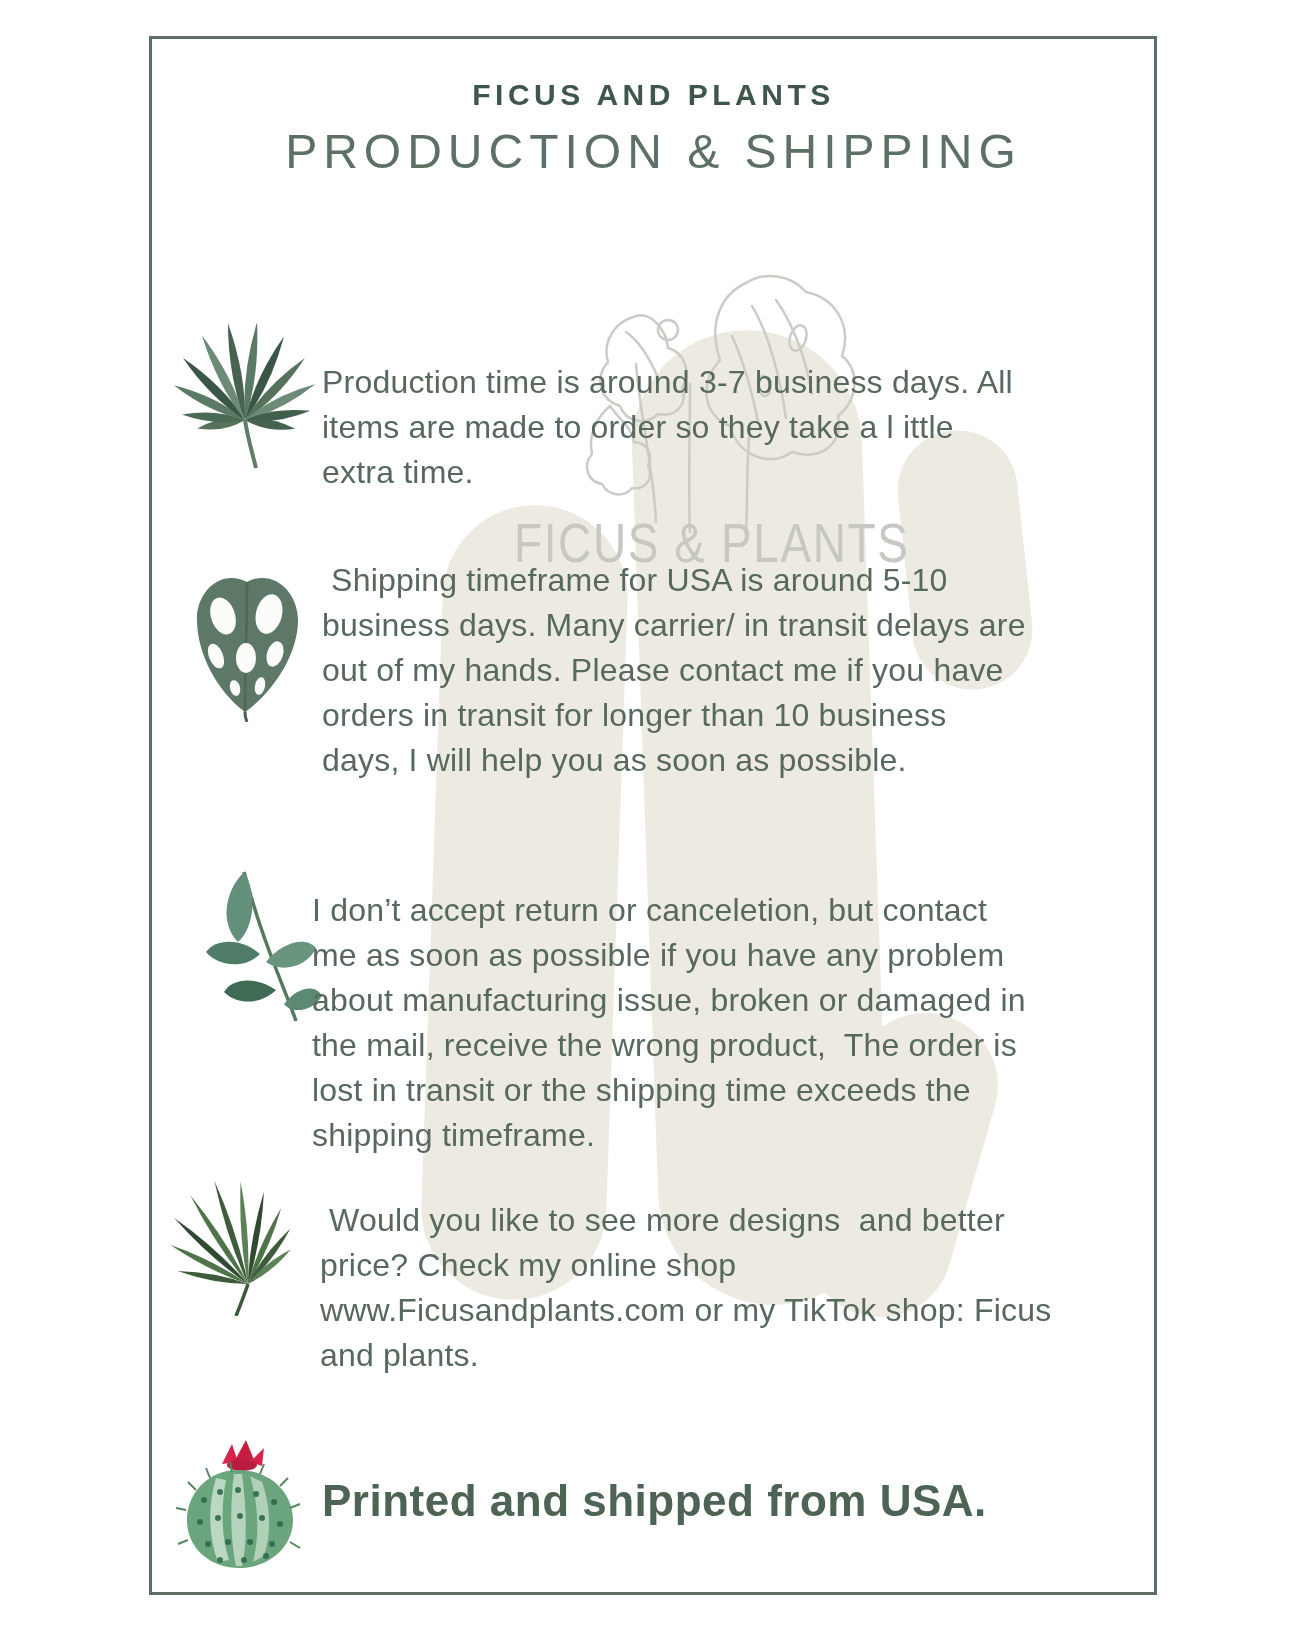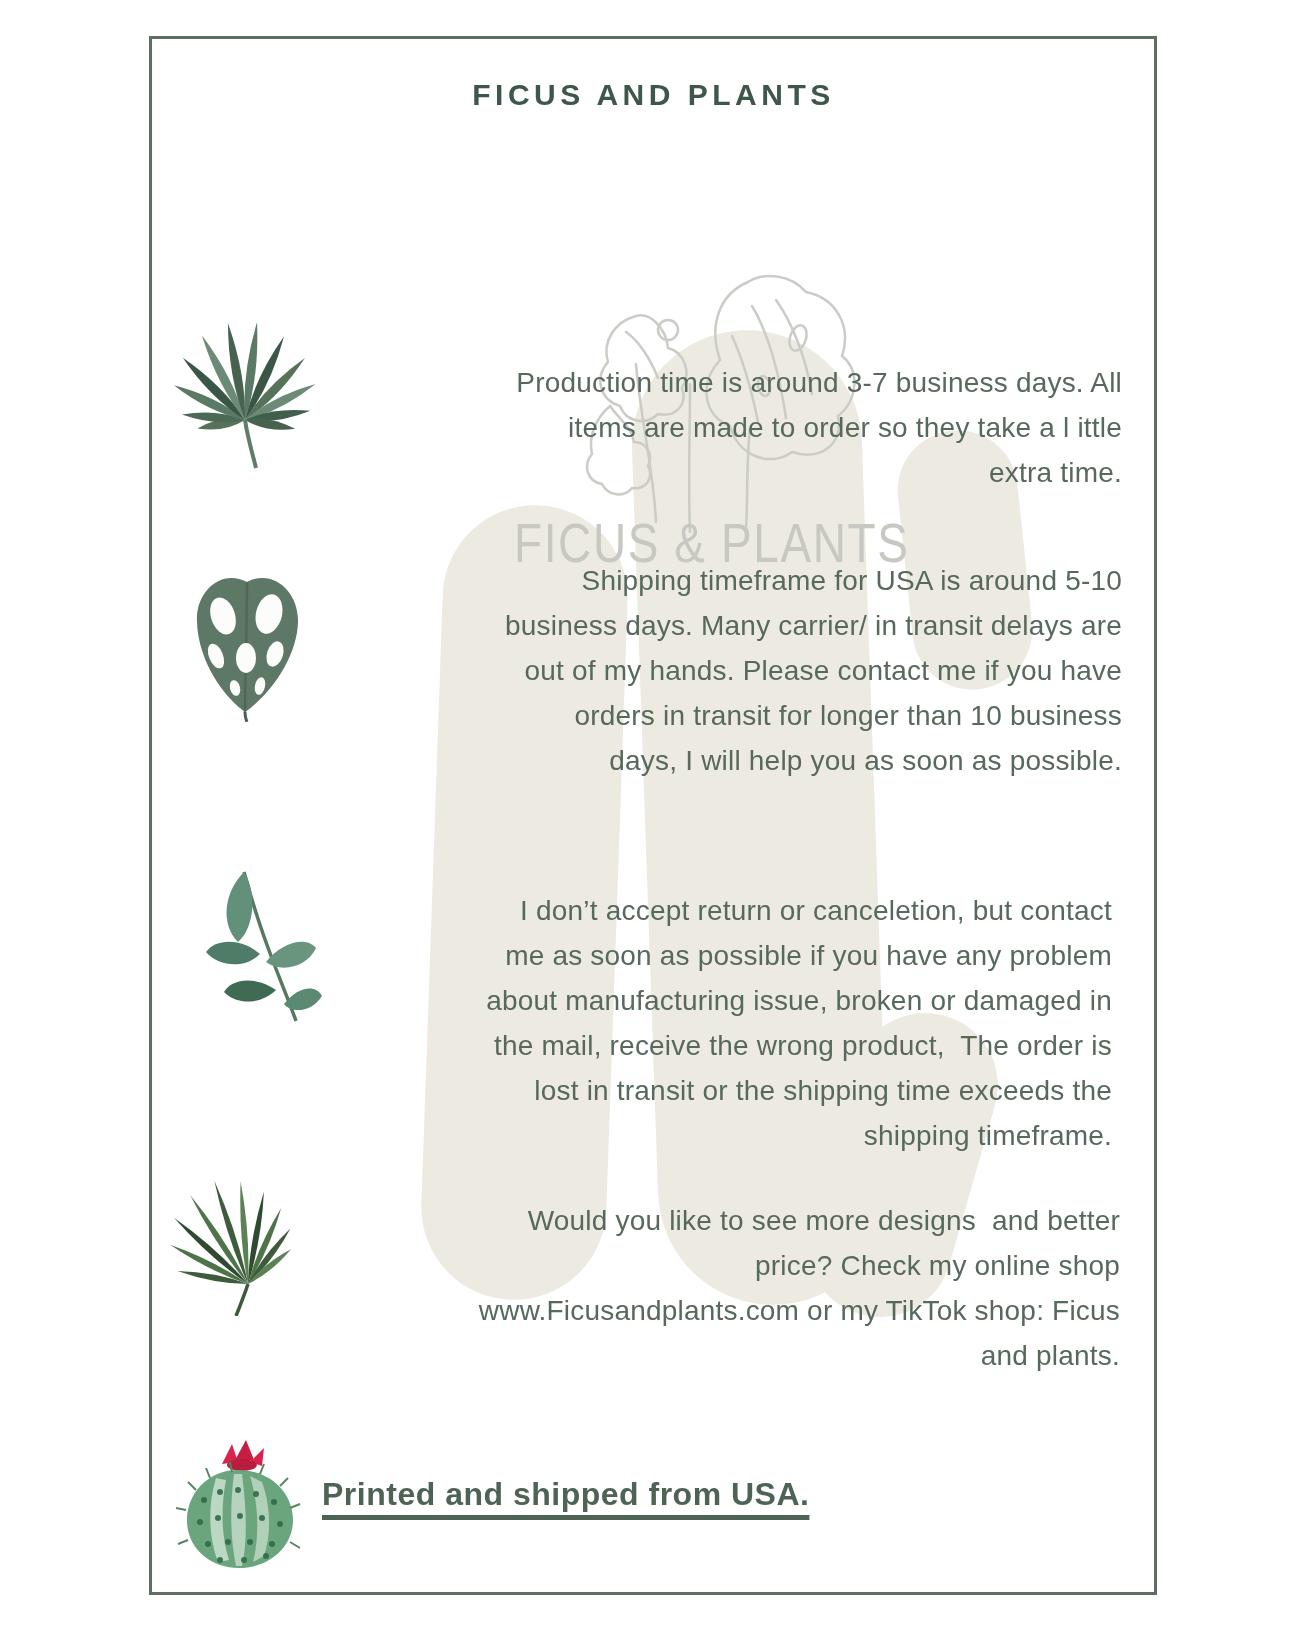--- a/index.html
+++ b/index.html
@@ -19,28 +19,28 @@
          box-sizing:border-box;}
   
   .brand{position:absolute;left:150px;top:78px;width:1007px;text-align:center;font-size:30px;
          font-weight:700;letter-spacing:4.5px;color:#3f574a;}
   .title{position:absolute;left:150px;top:124px;width:1007px;text-align:center;font-size:48px;
          font-weight:300;letter-spacing:6px;color:#5c7163;}
   .script{position:absolute;left:150px;top:168px;width:1007px;text-align:center;font-size:98px;
           font-family:"DejaVu Serif",serif;font-style:italic;font-weight:400;letter-spacing:5px;
           color:#5b7264;}
   
-  .para{position:absolute;width:800px;font-size:28px;line-height:45px;color:#57695c;
-        white-space:pre-wrap;letter-spacing:0.2px;text-align:right;}
+  .para{position:absolute;width:800px;font-size:32px;line-height:45px;color:#57695c;
+        white-space:pre-wrap;letter-spacing:0.2px;}
   .para.p1{left:322px;top:360px;}
   .para.p2{left:322px;top:558px;}
   .para.p3{left:312px;top:888px;}
   .para.p4{left:320px;top:1198px;}
-  .footer{position:absolute;left:322px;top:1476px;font-size:32px;font-weight:700;color:#4d6354;
-          text-decoration:underline;text-decoration-thickness:5px;text-underline-offset:10px;
+  .footer{position:absolute;left:322px;top:1476px;font-size:44px;font-weight:700;color:#4d6354;
+          text-decoration-thickness:5px;text-underline-offset:10px;
           letter-spacing:0.5px;}
   .icon{position:absolute;}
 </style>
 </head>
 <body>
 
 <div class="page">
 
   <div class="brush s1"></div>
   <div class="brush s2"></div>
@@ -61,20 +61,21 @@
     <path d="M210 162 C206 200 208 234 206 262"></path>
     <path d="M96 98 C100 150 114 206 116 256"></path>
     <circle cx="128" cy="64" r="10"></circle>
   </svg>
 
   <div class="wm-text">FICUS &amp; PLANTS</div>
 
   <div class="frame"></div>
 
   <div class="brand">FICUS AND PLANTS</div>
+  <div class="title">PRODUCTION &amp; SHIPPING</div>
 
   <svg class="icon" style="left:160px;top:300px;" width="170" height="172" viewBox="0 0 170 172">
     <g transform="translate(85,120)">
       <path d="M0 0 Q-9 -40 0 -88 Q9 -40 0 0 Z" transform="rotate(-100) scale(1,0.55)" fill="#567259"></path>
       <path d="M0 0 Q-9 -40 0 -88 Q9 -40 0 0 Z" transform="rotate(-85) scale(1,0.72)" fill="#4a6a55"></path>
       <path d="M0 0 Q-9 -40 0 -88 Q9 -40 0 0 Z" transform="rotate(-64) scale(1,0.9)" fill="#5a7a65"></path>
       <path d="M0 0 Q-9 -40 0 -88 Q9 -40 0 0 Z" transform="rotate(-45) scale(1,1.0)" fill="#3a5647"></path>
       <path d="M0 0 Q-9 -40 0 -88 Q9 -40 0 0 Z" transform="rotate(-27) scale(1,1.08)" fill="#6c8b76"></path>
       <path d="M0 0 Q-9 -40 0 -88 Q9 -40 0 0 Z" transform="rotate(-10) scale(1,1.12)" fill="#47634f"></path>
       <path d="M0 0 Q-9 -40 0 -88 Q9 -40 0 0 Z" transform="rotate(7) scale(1,1.12)" fill="#5a7a65"></path>

